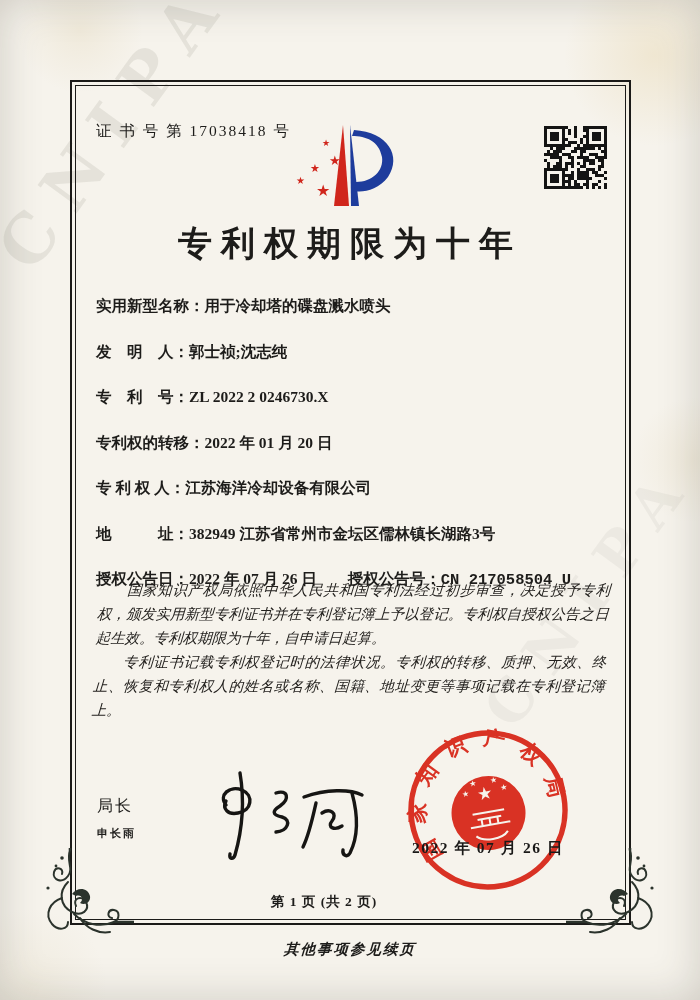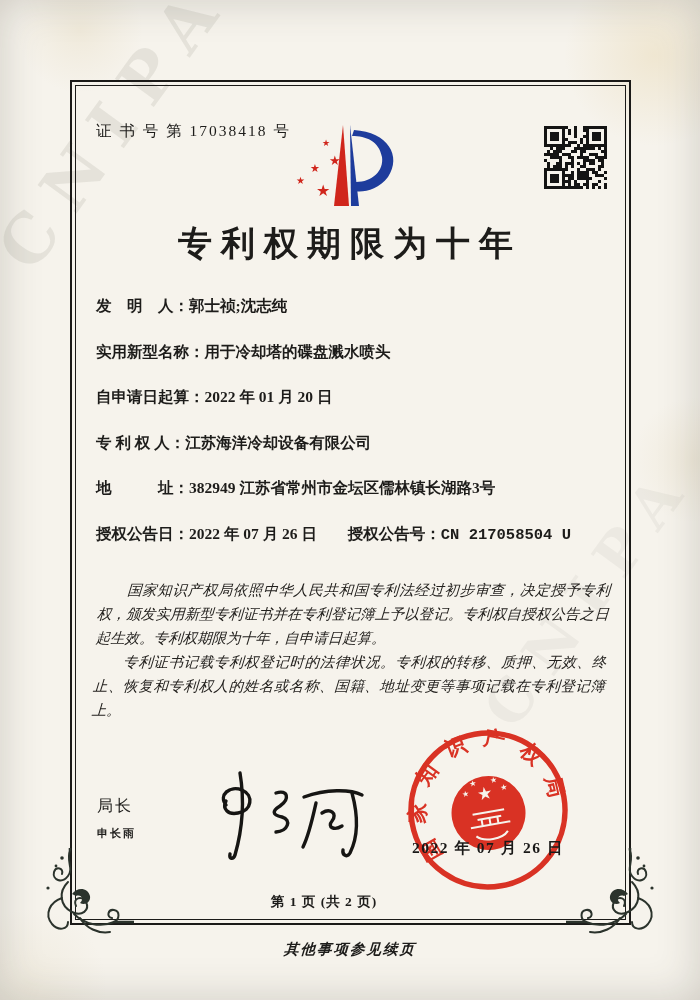--- a/index.html
+++ b/index.html
@@ -368,27 +368,30 @@
       <rect x="14" y="20" width="1" height="1" fill="#141414"></rect>
       <rect x="16" y="20" width="1" height="1" fill="#141414"></rect>
       <rect x="18" y="20" width="1" height="1" fill="#141414"></rect>
       <rect x="20" y="20" width="1" height="1" fill="#141414"></rect>
     </svg>
 
   <div class="title">专利权期限为十年</div>
 
   <div class="fields">
     <div class="frow">
+      <span class="flabel">实用新型名称：</span><span class="fvalue">用于冷却塔的碟盘溅水喷头</span>
+    </div>
+    <div class="frow">
       <span class="flabel">发　明　人：</span><span class="fvalue">郭士祯;沈志纯</span>
     </div>
     <div class="frow">
-      <span class="flabel">实用新型名称：</span><span class="fvalue">用于冷却塔的碟盘溅水喷头</span>
-    </div>
-    <div class="frow">
-      <span class="flabel">自申请日起算：</span><span class="fvalue">2022 年 01 月 20 日</span>
+      <span class="flabel">专　利　号：</span><span class="fvalue">ZL 2022 2 0246730.X</span>
+    </div>
+    <div class="frow">
+      <span class="flabel">专利权的转移：</span><span class="fvalue">2022 年 01 月 20 日</span>
     </div>
     <div class="frow">
       <span class="flabel">专 利 权 人：</span><span class="fvalue">江苏海洋冷却设备有限公司</span>
     </div>
     <div class="frow">
       <span class="flabel">地　　　址：</span><span class="fvalue">382949 江苏省常州市金坛区儒林镇长湖路3号</span>
     </div>
     <div class="frow">
       <span><span class="flabel">授权公告日：</span><span class="fvalue">2022 年 07 月 26 日</span></span>
       <span class="pair2"><span class="flabel">授权公告号：</span><span class="fvalue">CN 217058504 U</span></span>

